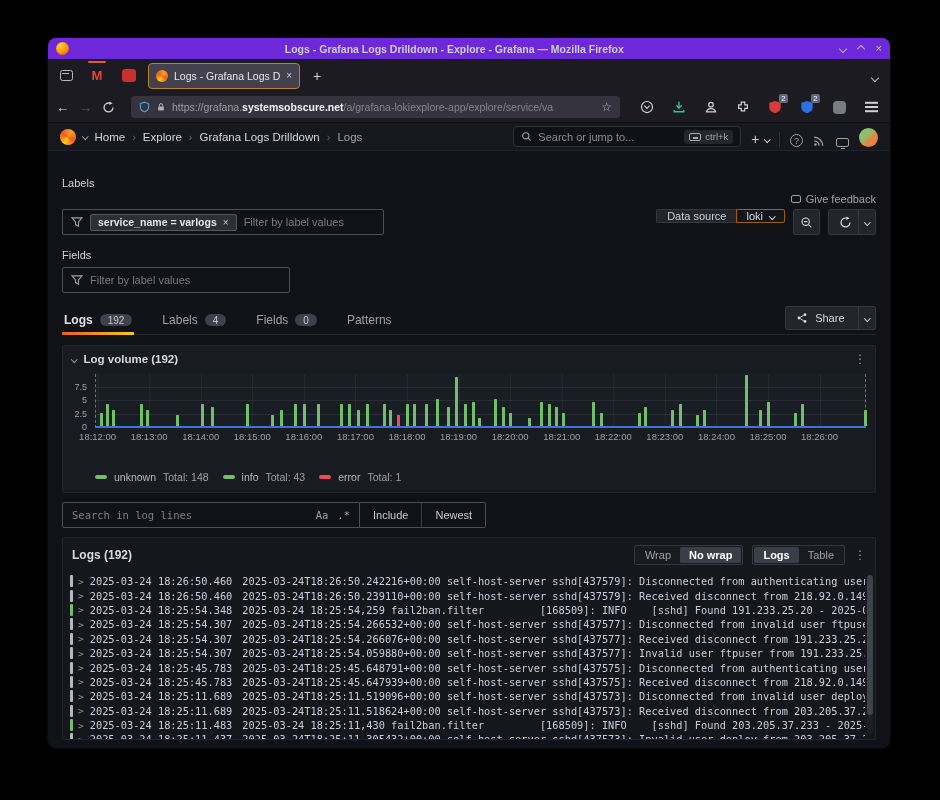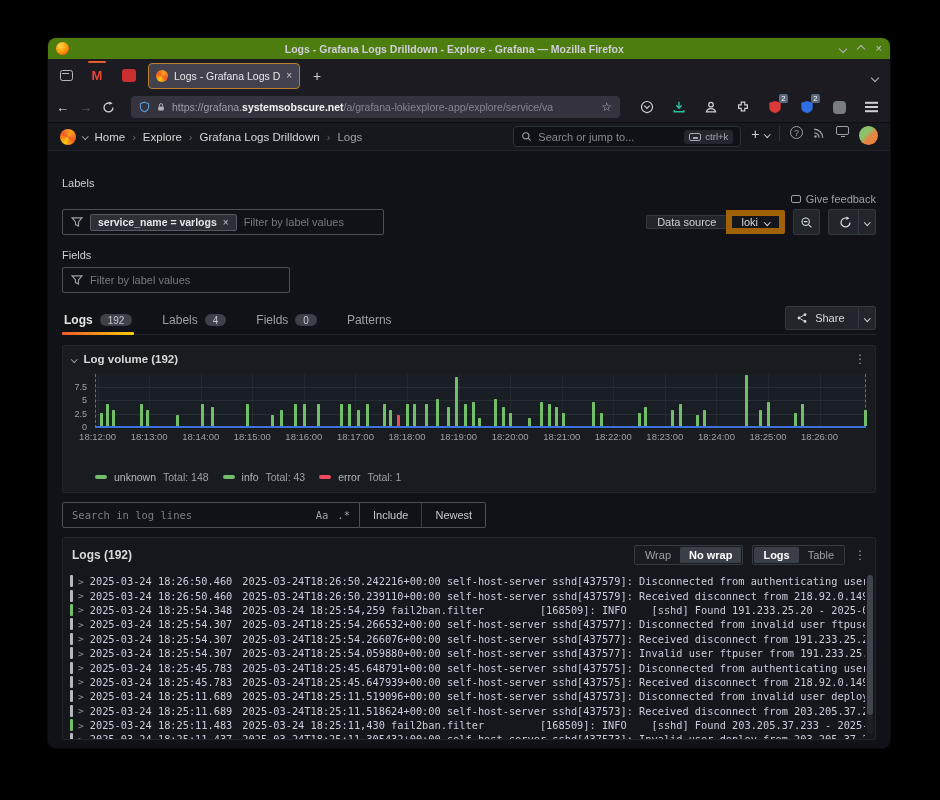--- a/index.html
+++ b/index.html
@@ -1,21 +1,21 @@
 <!DOCTYPE html>
 <html><head>
 <meta charset="utf-8">
 <style>
   * { margin:0; padding:0; box-sizing:border-box; }
   html,body { width:940px; height:800px; background:#000; font-family:"Liberation Sans", sans-serif; overflow:hidden; }
   .win { position:absolute; left:48px; top:38px; width:842px; height:710px; background:#111217;
          border-radius:8px; overflow:hidden; display:flex; flex-direction:column; box-shadow:0 0 0 1px #0a0a0a; }
 
   
-  .titlebar { height:21px; background:#4d7c0f; display:flex; align-items:center; padding:0 8px; flex:0 0 auto; }
+  .titlebar { height:21px; background:#6d28d9; display:flex; align-items:center; padding:0 8px; flex:0 0 auto; }
   .ff-logo { width:13px; height:13px; border-radius:50%;
              background:radial-gradient(circle at 35% 30%, #ffd54a, #ff9400 55%, #e8452c 90%); }
   .win-title { flex:1; text-align:center; font-size:10.5px; font-weight:bold; color:#cfcfd8;
                white-space:nowrap; overflow:hidden; }
   .win-ctrls { display:flex; gap:12px; align-items:center; color:#b8b8c0; }
   .chv { display:inline-block; width:6px; height:6px; border-right:1.5px solid currentColor;
          border-bottom:1.5px solid currentColor; transform:rotate(45deg); }
   .chv.up { transform:rotate(-135deg); }
   .chv.sm { width:4.5px; height:4.5px; border-width:1.2px; }
   .x-glyph { font-size:11px; line-height:1; color:#c9c9d1; }
@@ -57,21 +57,21 @@
 
   
   .gheader { height:28px; background:#17181d; border-bottom:1px solid #22242b; display:flex; align-items:center;
              padding:0 12px; gap:7px; flex:0 0 auto; }
   .glogo { width:16px; height:16px; border-radius:50%;
            background:conic-gradient(from 210deg, #fbca0a, #f05a28, #f8a21a, #f05a28, #fbca0a); }
   .crumbs { display:flex; align-items:center; gap:7px; font-size:11.5px; }
   .crumb { color:#d5d6db; white-space:nowrap; }
   .crumb.last { color:#9da0a8; }
   .crumb-sep { color:#62656d; font-size:11px; }
-  .gh-right { margin-left:auto; display:flex; align-items:flex-start; gap:10px; color:#9da0a8; }
+  .gh-right { margin-left:auto; display:flex; align-items:flex-end; gap:10px; color:#9da0a8; }
   .gsearch { width:228px; height:21px; border:1px solid #2e3138; background:#101116; border-radius:4px;
              display:flex; align-items:center; gap:6px; padding:0 7px; }
   .gsearch input { flex:1; background:transparent; border:0; outline:0; color:#9da0a8; font-size:11px; font-family:"Liberation Sans",sans-serif; min-width:0; }
   .gsearch input::placeholder { color:#878a92; }
   .kbd-chip { display:flex; align-items:center; gap:4px; background:#24262d; border-radius:3px; padding:1.5px 5px;
               font-size:9.5px; color:#a7aab2; }
   .kbd-ic { width:12px; height:8px; border:1.2px solid #a7aab2; border-radius:2px; position:relative; }
   .kbd-ic::after { content:""; position:absolute; left:2.5px; right:2.5px; bottom:1px; height:1.2px; background:#a7aab2; }
   .vdiv { width:1px; height:15px; background:#2e3138; }
   .circ-q { width:13px; height:13px; border:1.2px solid #9da0a8; border-radius:50%; font-size:9px;
@@ -92,24 +92,24 @@
                  align-items:center; gap:7px; padding:0 8px; color:#9da0a8; }
   .chip { display:flex; align-items:center; gap:6px; background:#2c2f36; border:1px solid #565963; border-radius:2px;
           padding:1.5px 7px; font-size:10.5px; color:#e4e5e9; font-weight:bold; white-space:nowrap; }
   .chip .x { font-weight:normal; font-size:10px; color:#c4c5cb; }
   .label-input input { flex:1; min-width:0; background:transparent; border:0; outline:0; color:#cfd0d6; font-size:11px; }
   .label-input input::placeholder { color:#757982; }
 
   .ctrl-right { display:flex; align-items:center; gap:8px; }
   .btn { height:26px; display:flex; align-items:center; gap:7px; padding:0 10px; background:#22252b;
          border:1px solid #34383f; border-radius:2px; color:#d8d9dd; font-size:11px; white-space:nowrap; }
-  .ds-group { display:flex; align-items:center; height:26px; }
+  .ds-group { display:flex; align-items:flex-start; height:26px; }
   .ds-name { display:flex; align-items:center; padding:0 10px; background:#22252b; border:1px solid #34383f;
              border-right:0; border-radius:2px 0 0 2px; color:#cfd0d6; font-size:11px; }
-  .ds-val { display:flex; align-items:center; gap:7px; padding:0 9px; background:#15161b; border:6px solid #a16207;
+  .ds-val { display:flex; align-items:center; gap:7px; padding:0 9px; background:#15161b; border:1px solid #a16207;
             border-radius:0 2px 2px 0; color:#d8d9dd; font-size:11px; }
   .iconbtn { width:27px; padding:0; justify-content:center; }
   .split-r { border-left:1px solid #34383f; align-self:stretch; display:flex; align-items:center; padding:0 6px; margin-left:6px; margin-right:-10px; }
 
   .indent { padding-left:13px; margin-top:9px; }
   .dd { width:118px; height:26px; border:1px solid #4c4f57; border-radius:2px; display:flex; align-items:center;
         gap:7px; padding:0 9px; color:#cfd0d6; font-size:11px; margin-top:4px; }
   .dd .chv { margin-left:auto; }
   .fields-input { width:228px; }
 

